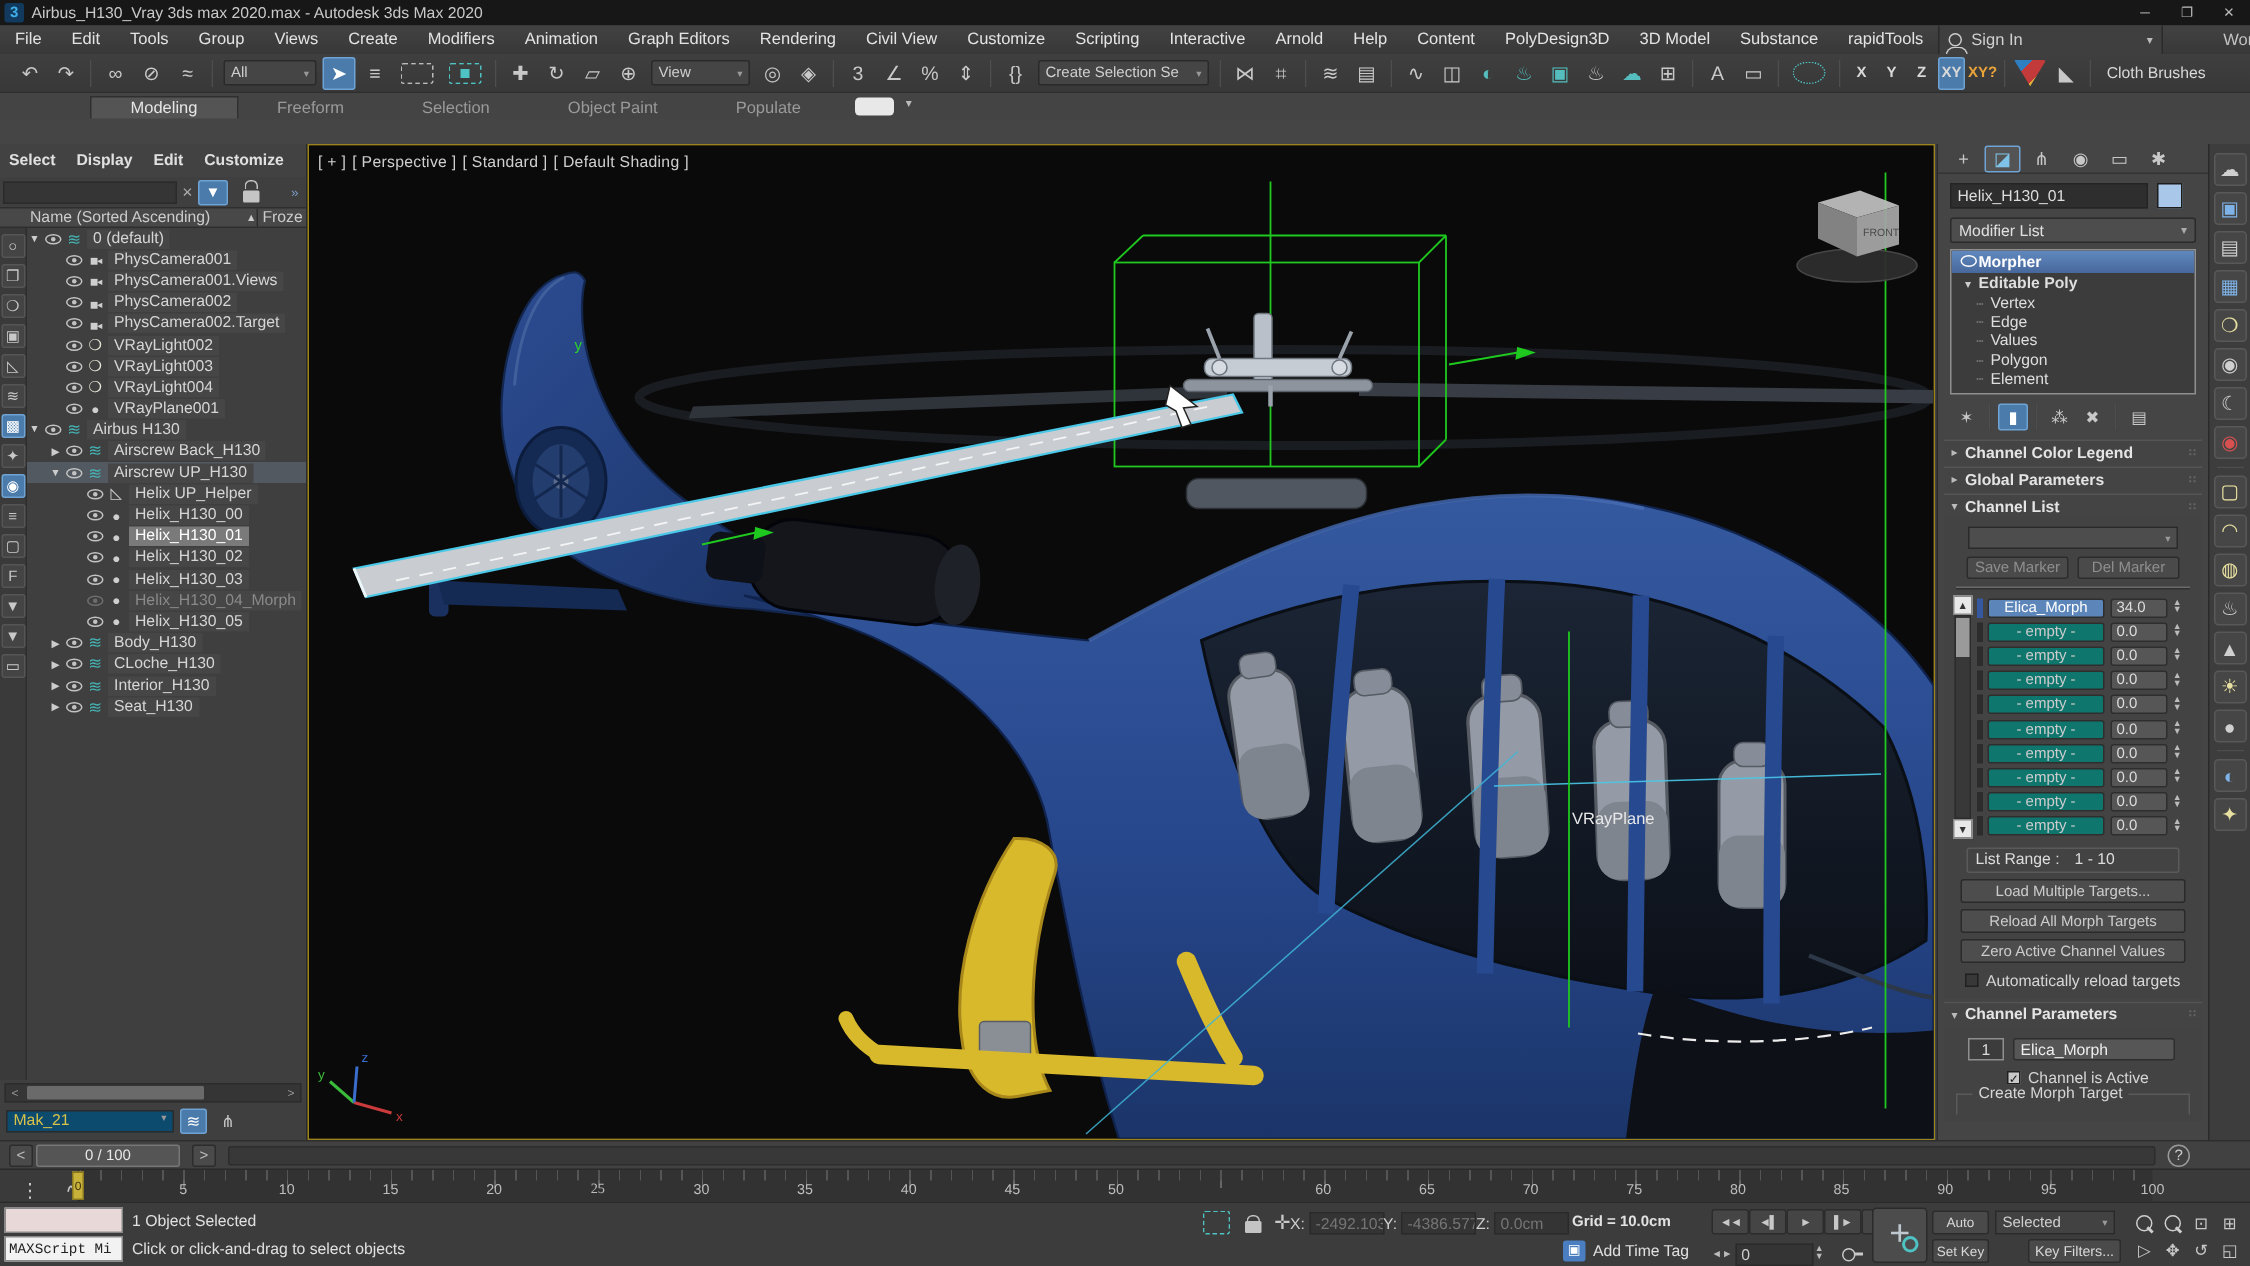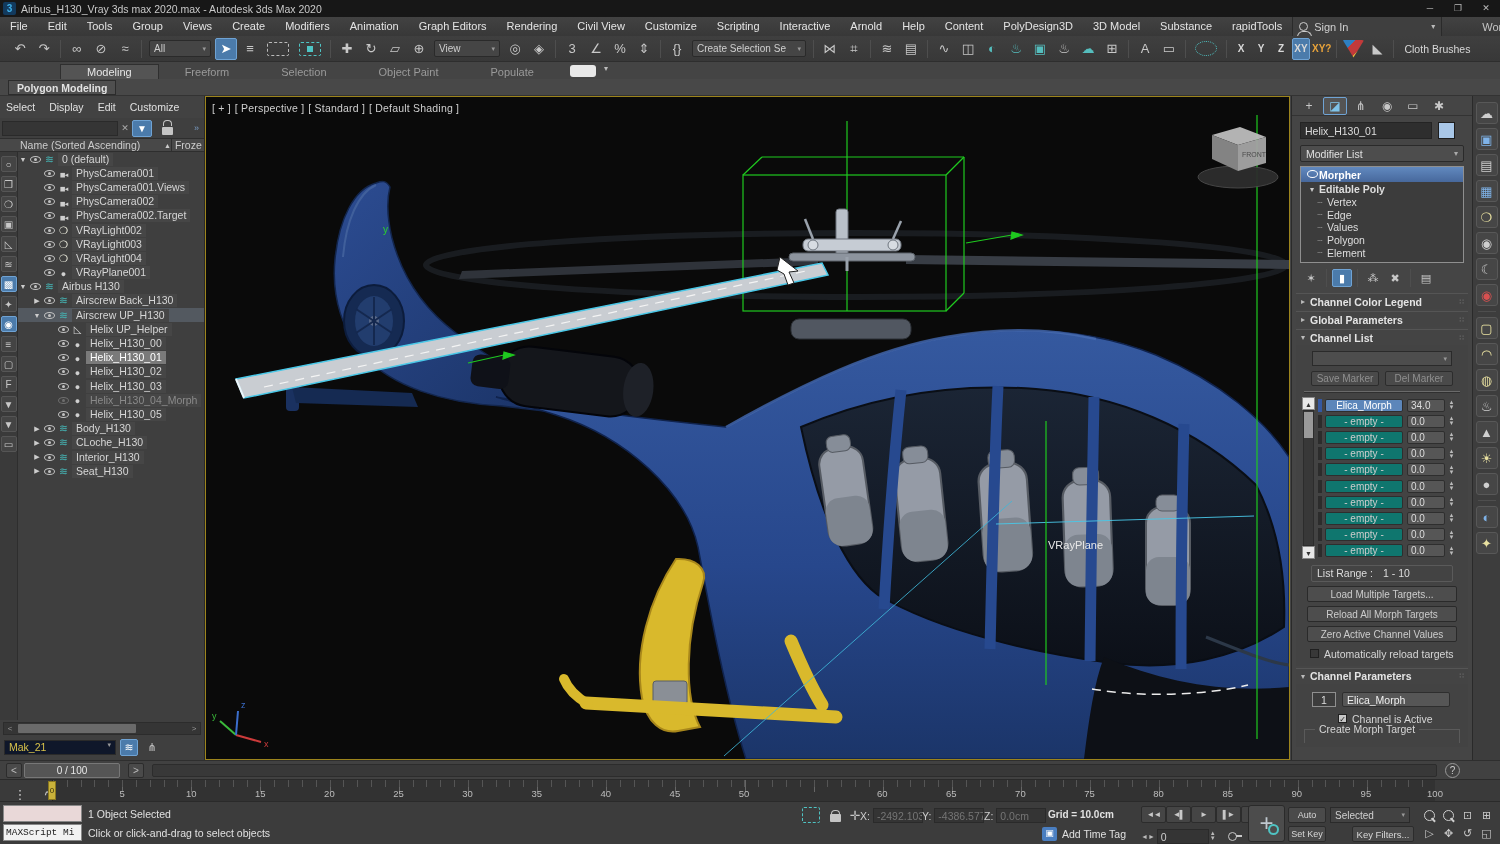--- a/index.html
+++ b/index.html
@@ -55,21 +55,21 @@
   .rtab{padding:1px 26px;color:#9a9a9a}
   .rtab.active{background:#545454;color:#e6e6e6;border:1px solid #2f2f2f;border-bottom:none}
   .rcfg{width:26px;height:12px;margin:0 0 2px 10px;background:#e8e8e8;border-radius:3px;position:relative}
   .rcfg::after{content:"▾";position:absolute;right:-12px;top:-1px;color:#bbb;font-size:8px}
   .ribbon2{position:absolute;left:0;top:79px;width:1500px;height:17px;background:#484848;border-bottom:1px solid #333;display:flex;align-items:center}
   .polybtn{margin-left:8px;height:15px;line-height:14px;padding:0 8px;background:#4f4f4f;border:1px solid #2c2c2c;font-size:10.5px;font-weight:bold;color:#e2e2e2}
 
   
   .explorer{position:absolute;left:0;top:96px;width:205px;height:664px;background:#3f3f3f;border-right:1px solid #2a2a2a;font-size:10.5px}
   .ex-menu{display:flex;height:22px;align-items:center;padding-left:6px;background:#424242}
-  .ex-menu span{margin-right:14px;font-weight:normal;color:#e0e0e0}
+  .ex-menu span{margin-right:14px;font-weight:bold;color:#e0e0e0}
   .ex-search{display:flex;align-items:center;height:20px;padding:0 2px}
   .ex-input{width:116px;height:15px;background:#353535;border:1px solid #2a2a2a;color:#ccc;font-size:10px;padding:0 3px}
   .ex-x{width:14px;text-align:center;color:#aaa;font-size:9px}
   .ex-funnel{width:20px;height:17px;background:#4b7bab;border:1px solid #6fa3d4;border-radius:2px;color:#fff;text-align:center;font-size:10px;line-height:16px}
   .ex-lock{margin-left:4px}
   .ex-more{margin-left:auto;color:#7a9cc4;font-size:9px;padding-right:3px}
   .ex-header{display:flex;height:14px;background:#484848;border-top:1px solid #2e2e2e;border-bottom:1px solid #2e2e2e;color:#ccc;align-items:center}
   .ex-header .hn{padding-left:20px;width:178px;white-space:nowrap;overflow:hidden}
   .ex-header .hs{font-size:7px;margin-left:-14px}
   .ex-header .hf{border-left:1px solid #2e2e2e;padding-left:3px;white-space:nowrap;overflow:hidden}
@@ -92,21 +92,21 @@
   .ex-ico.i-layer::before{content:"≋";color:#45b5b5;font-size:11px}
   .ex-ico.i-camera::before{content:"◼◂";color:#cfcfcf;font-size:7px;letter-spacing:-1px}
   .ex-ico.i-light::before{content:"❍";color:#e6e6d8;font-size:10px}
   .ex-ico.i-sphere::before{content:"●";color:#cfcfcf;font-size:9px}
   .ex-ico.i-helper::before{content:"◺";color:#cfcfcf;font-size:10px}
   .ex-label{padding:0 4px;background:#464646;white-space:nowrap;overflow:hidden;line-height:13px;margin-left:2px}
   .ex-hscroll{display:flex;align-items:center;height:13px;margin:2px 3px;background:#353535;border:1px solid #2c2c2c}
   .ex-hscroll .ar{width:12px;text-align:center;font-size:8px;color:#999}
   .ex-hthumb{width:118px;height:9px;background:#6a6a6a;border-radius:1px;margin-left:2px}
   .ex-bottom{display:flex;align-items:center;height:20px;padding:0 4px}
-  .ex-mak{width:112px;height:15px;background:#0f172a;border:1px solid #2a2a2a;display:flex;align-items:flex-start;padding:0 4px;color:#d8c24a}
+  .ex-mak{width:112px;height:15px;background:#0c4a6e;border:1px solid #2a2a2a;display:flex;align-items:flex-start;padding:0 4px;color:#d8c24a}
   .ex-mak .cap{margin-left:auto;color:#999;font-size:7px}
   .ex-bottom .tbtn{min-width:18px;height:17px;font-size:11px;margin-left:4px}
 
   
   .viewport{position:absolute;left:205px;top:96px;width:1085px;height:664px;background:#0a0a0a;border:1px solid #9c841c}
   .viewport svg{position:absolute;left:0;top:0}
   .vp-label{position:absolute;left:6px;top:5px;font-size:10.5px;color:#cfcfcf;letter-spacing:.2px}
   .vp-label span{margin-right:4px}
 
   
@@ -343,23 +343,20 @@
     <span style="display:flex;align-items:flex-end;margin-left:60px">
 
     <span class="rtab active">Modeling</span>
         <span class="rtab">Freeform</span>
         <span class="rtab">Selection</span>
         <span class="rtab">Object Paint</span>
         <span class="rtab">Populate</span>
       </span>
     <span class="rcfg"></span>
   </div>
-  <div class="ribbon2">
-    <span class="polybtn">Polygon Modeling</span>
-  </div>
 
   <div class="explorer">
     <div class="ex-menu">
 
     <span>Select</span>
         <span>Display</span>
         <span>Edit</span>
         <span>Customize</span>
       </div>
     <div class="ex-search">
@@ -1024,21 +1021,21 @@
     <span class="tb-icons" id="tb-icons">
         <span class="tbtn ">⋮</span>
         <span class="tbtn ">∿</span>
       </span>
     <div class="ruler">
       <span id="ruler-labels" style="position:absolute;left:0;top:0;width:100%;height:100%">
           <span class="tick-label" style="left: 5%;">5</span>
           <span class="tick-label" style="left: 10%;">10</span>
           <span class="tick-label" style="left: 15%;">15</span>
           <span class="tick-label" style="left: 20%;">20</span>
-          <span class="tick-label" style="left: 25%;">25</span>
+          <span class="tick-label" style="left: 25%; font-family: Liberation Serif, serif;">25</span>
           <span class="tick-label" style="left: 30%;">30</span>
           <span class="tick-label" style="left: 35%;">35</span>
           <span class="tick-label" style="left: 40%;">40</span>
           <span class="tick-label" style="left: 45%;">45</span>
           <span class="tick-label" style="left: 50%;">50</span>
           <span class="tick-label" style="left: 55%; margin-top: 12px;">55</span>
           <span class="tick-label" style="left: 60%;">60</span>
           <span class="tick-label" style="left: 65%;">65</span>
           <span class="tick-label" style="left: 70%;">70</span>
           <span class="tick-label" style="left: 75%;">75</span>

